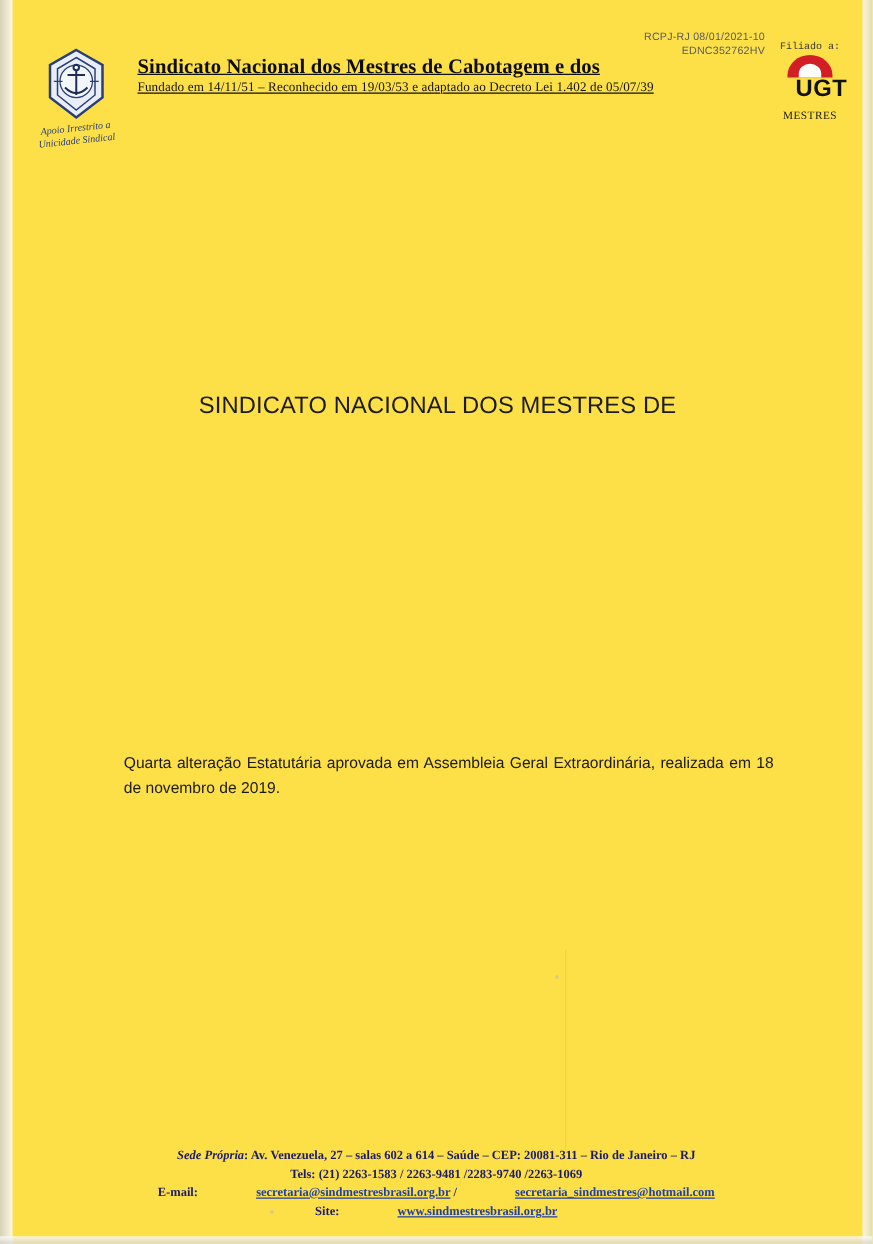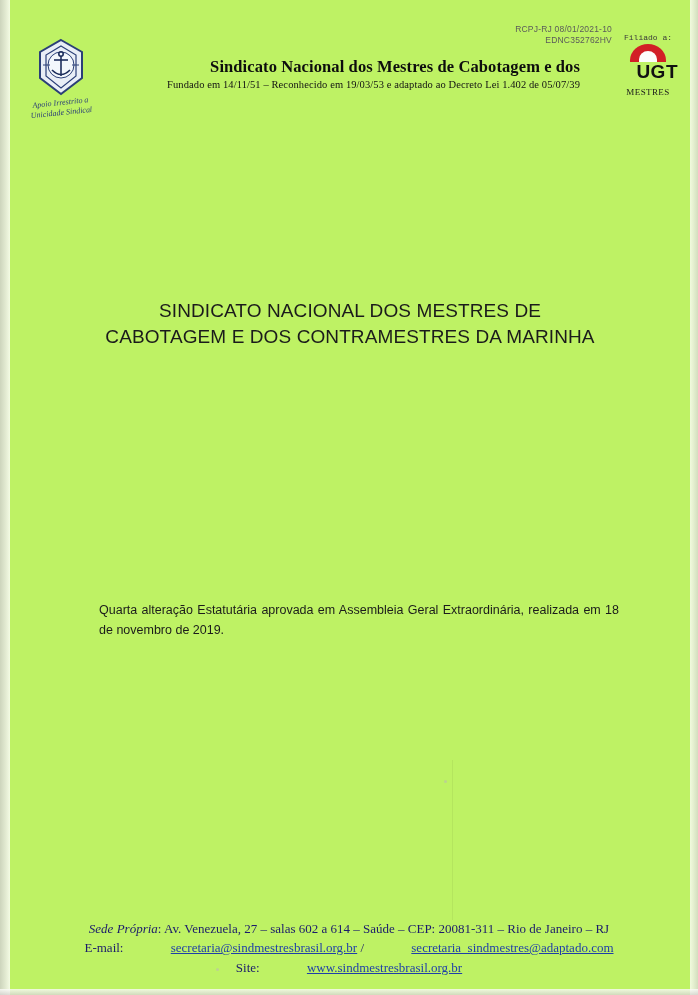--- a/index.html
+++ b/index.html
@@ -14,21 +14,21 @@
     color: #111111;
     position: relative;
     overflow: hidden;
   }
 
   .page {
     position: absolute;
     left: 0; top: 0;
     width: 698px;
     height: 995px;
-    background: #bef264;
+    background: #fde047;
   }
 
   
   .scan-edge-left {
     position: absolute;
     left: 0; top: 0;
     width: 10px; height: 995px;
     background: linear-gradient(to right, #cfcfcc 0%, #e8e8e4 55%, #fdfdfb 100%);
     opacity: .85;
   }
@@ -87,23 +87,24 @@
     font-size: 8px;
     color: #2b3f77;
     text-align: center;
     line-height: 1.25;
     transform: rotate(-6deg);
   }
 
   .header-center {
     position: absolute;
     left: 110px;
-    top: 56px;
+    top: 42px;
     width: 470px;
-    text-align: right;
+    text-align: left;
+    text-decoration: underline;
   }
   .header-title {
     font-family: "Liberation Serif", serif;
     font-weight: bold;
     font-size: 16.5px;
     line-height: 1.28;
     color: #0d0d0d;
     letter-spacing: .1px;
   }
   .header-sub1 {
@@ -170,21 +171,21 @@
     font-family: "Liberation Serif", serif;
     font-size: 9px;
     letter-spacing: .4px;
     color: #1a1a1a;
   }
 
   
   .doc-title {
     position: absolute;
     left: 86px;
-    top: 298px;
+    top: 312px;
     width: 528px;
     text-align: center;
     font-family: "Liberation Sans", sans-serif;
     font-size: 19px;
     line-height: 1.38;
     color: #1b1b1b;
     letter-spacing: .1px;
   }
 
   
@@ -201,23 +202,24 @@
   }
 
   
   .footer {
     position: absolute;
     left: 0;
     bottom: 18px;
     width: 698px;
     text-align: center;
     font-family: "Liberation Serif", serif;
-    font-size: 13px;
+    font-size: 10px;
     color: #1d1d5e;
     line-height: 1.5;
+    font-weight: bold;
   }
   .footer .line1 { color: #1b1b6b; }
   .footer .line1 .sede { font-style: italic; }
   .footer .line2 { color: #1b1b6b; }
   .footer .line3 { color: #1b1b6b; }
   .footer a, .footer .lnk {
     color: #1f3fa8;
     text-decoration: underline;
     margin-left: 44px;
   }
@@ -280,24 +282,24 @@
     <div class="affiliate-label">Filiado a:</div>
     <div class="ugt-mark">
       <div class="ugt-arc"></div>
       <div class="ugt-text">UGT</div>
     </div>
     <div class="affiliate-sub">MESTRES</div>
   </div>
 
   <div class="doc-title">
     <div>SINDICATO NACIONAL DOS MESTRES DE</div>
-    <div>CABOTAGEM E DOS CONTRAMESTRES DA MARINHA</div>
   </div>
 
   <div class="doc-paragraph">Quarta alteração Estatutária aprovada em Assembleia Geral Extraordinária, realizada em 18 de novembro de 2019.</div>
 
   <div class="footer">
     <div class="line1"><span class="sede">Sede Própria</span><span>: Av. Venezuela, 27 – salas 602 a 614 – Saúde – CEP: 20081-311 – Rio de Janeiro – RJ</span></div>
-    <div class="line3"><span>E-mail: </span><span class="lnk">secretaria@sindmestresbrasil.org.br</span><span> / </span><span class="lnk">secretaria_sindmestres@adaptado.com</span></div>
+    <div class="line2">Tels: (21) 2263-1583 / 2263-9481 /2283-9740 /2263-1069</div>
+    <div class="line3"><span>E-mail: </span><span class="lnk">secretaria@sindmestresbrasil.org.br</span><span> / </span><span class="lnk">secretaria_sindmestres@hotmail.com</span></div>
     <div class="line3"><span>Site: </span><span class="lnk">www.sindmestresbrasil.org.br</span></div>
   </div>
 
 </div>
 
 </body></html>

